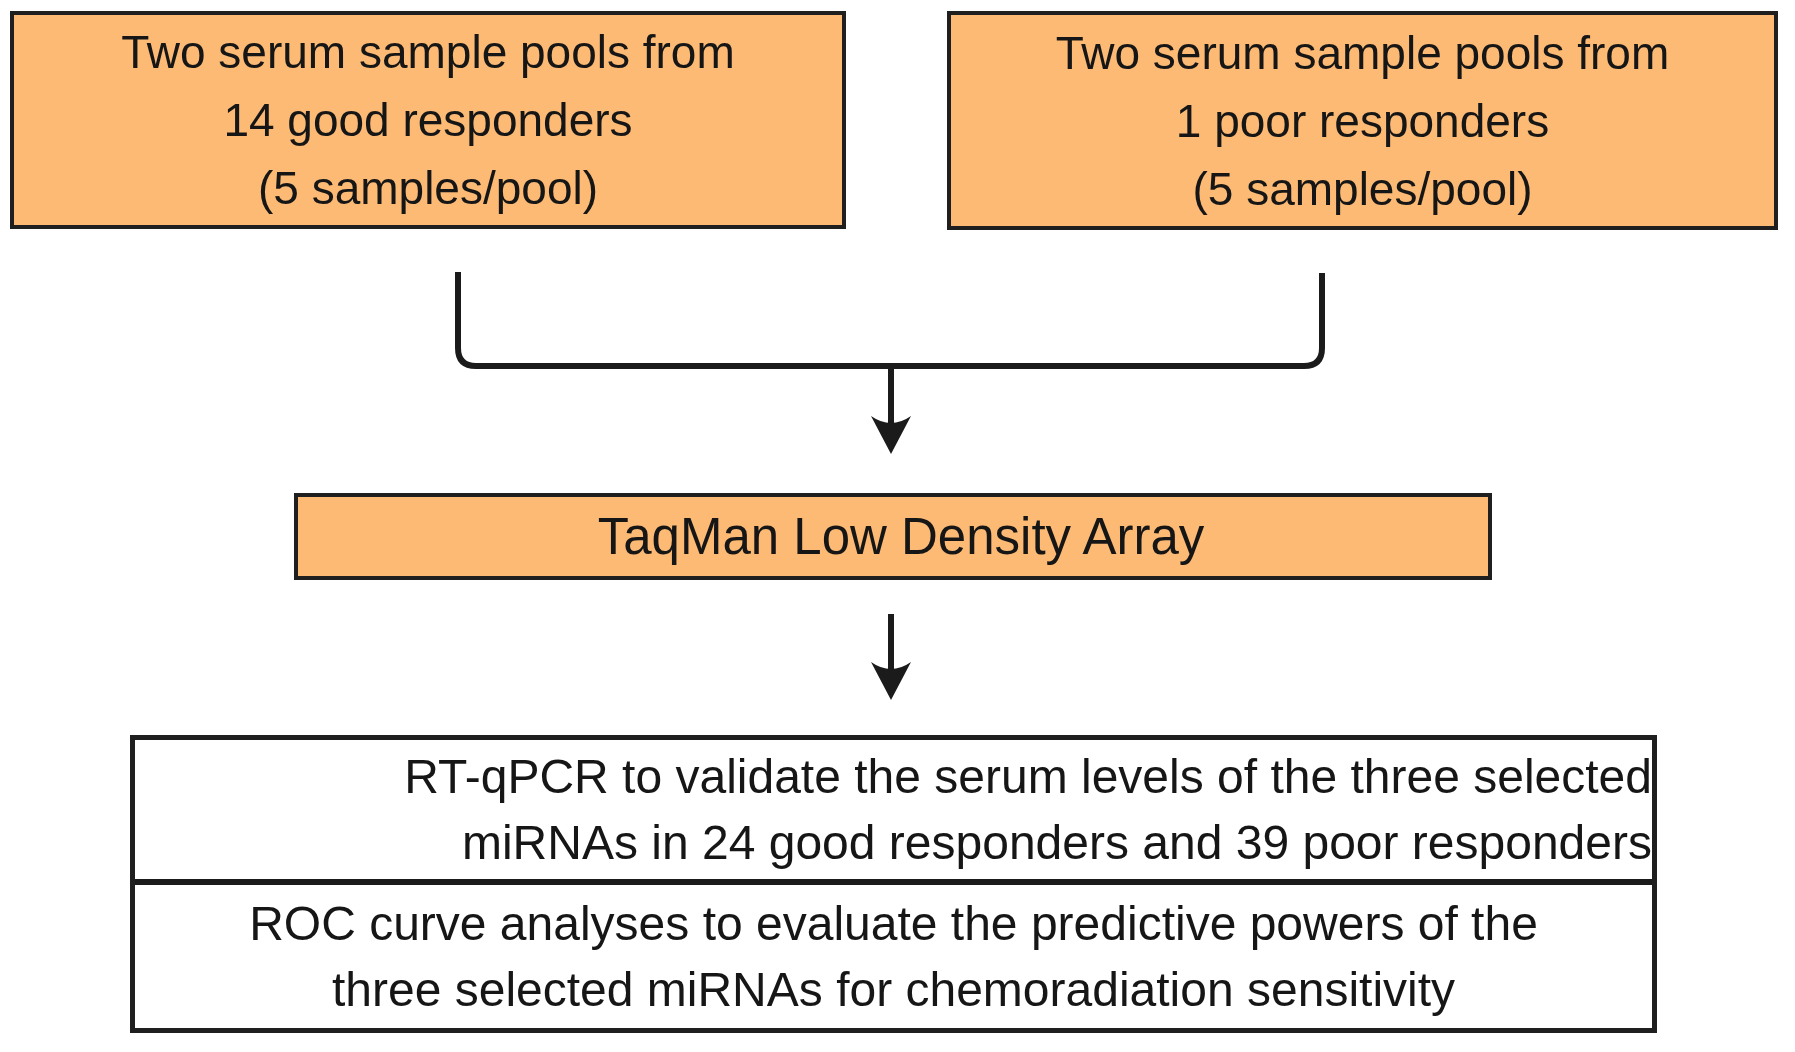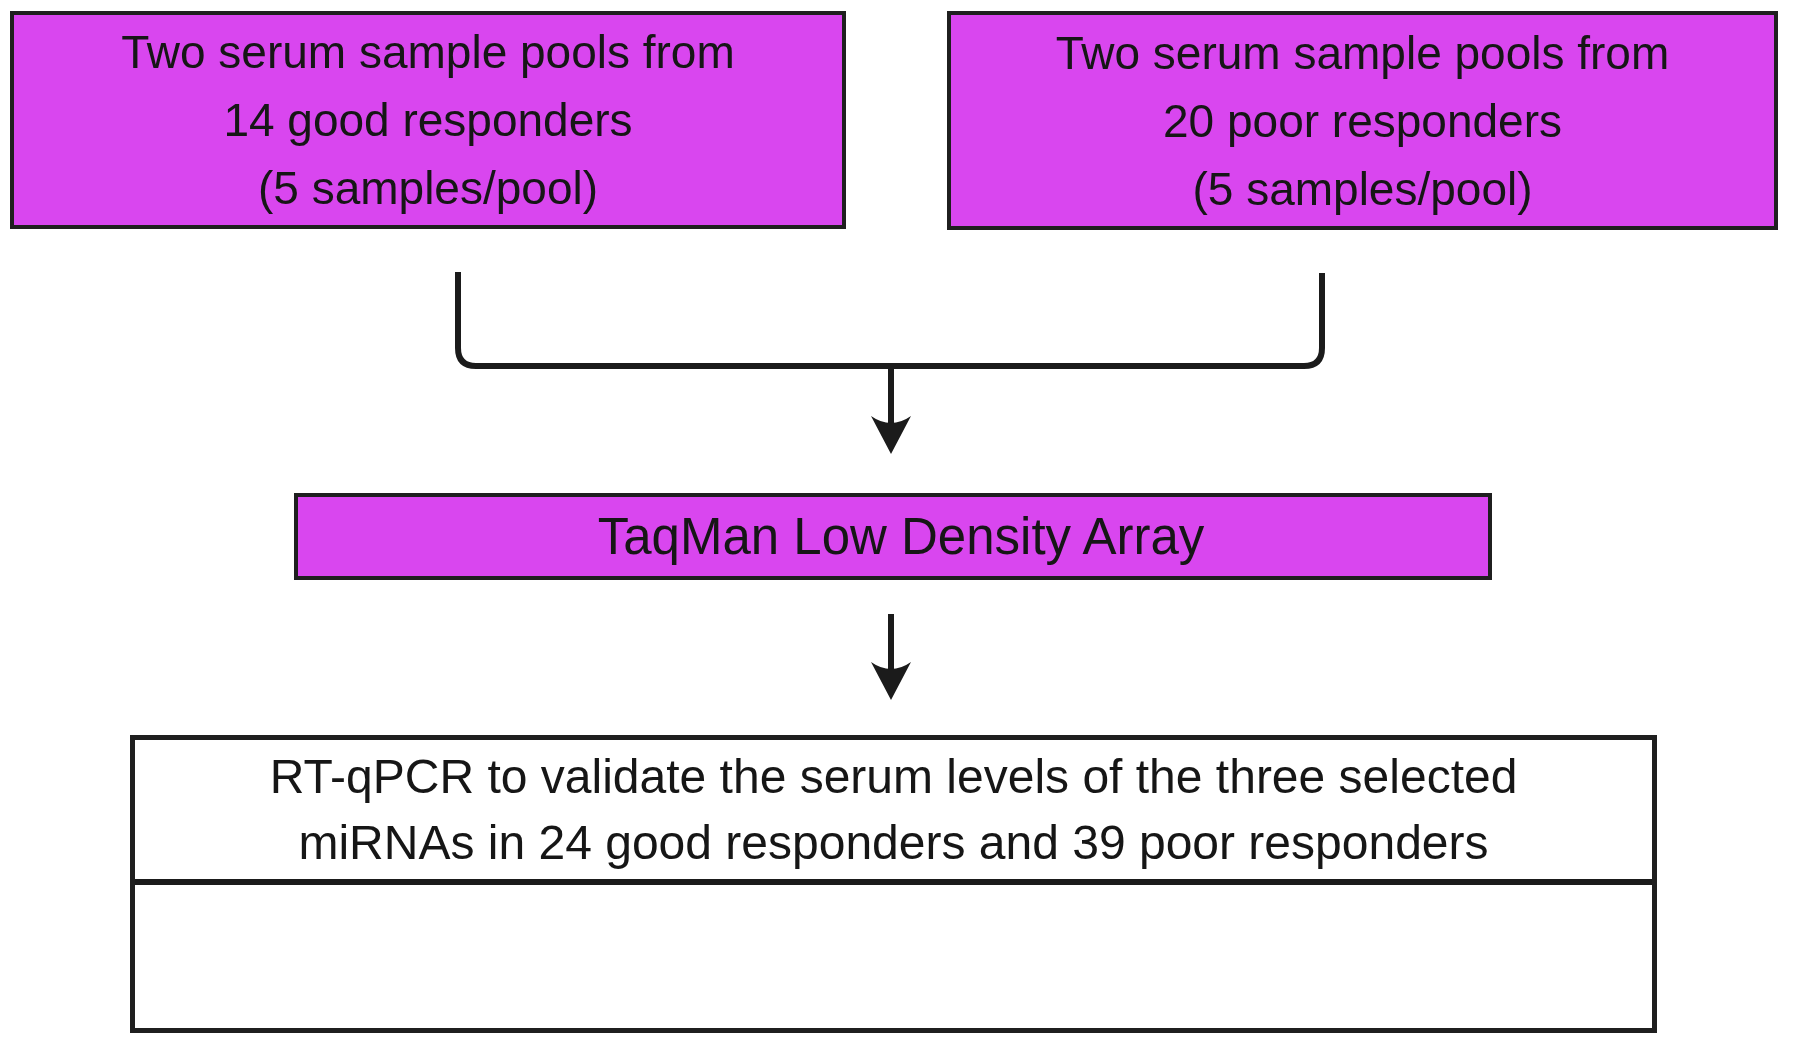--- a/index.html
+++ b/index.html
@@ -20,21 +20,21 @@
     position: absolute;
     left: 0;
     top: 0;
     width: 1795px;
     height: 1052px;
   }
   .box {
     position: absolute;
     box-sizing: border-box;
     border: 4px solid #1f1f1f;
-    background: #d946ef;
+    background: #fdba74;
     display: flex;
     flex-direction: column;
     justify-content: center;
     align-items: center;
     text-align: center;
   }
   .ln { white-space: nowrap; }
 
   .box-good {
     left: 10px;  top: 11px;
@@ -68,20 +68,21 @@
     align-items: center;
     text-align: center;
     font-size: 48px;
     line-height: 66px;
   }
   .cell-validation {
     height: 145px;
     flex: none;
     border-bottom: 6px solid #1b1b1b;
     box-sizing: border-box;
+    align-items: flex-end;
   }
   .cell-roc { flex: 1; }
 </style>
 </head>
 <body>
 
 <div class="canvas">
 
   <svg class="connectors" viewBox="0 0 1795 1052" xmlns="http://www.w3.org/2000/svg">
 
@@ -95,28 +96,32 @@
   </svg>
 
   <div class="box box-good">
     <div class="ln">Two serum sample pools from</div>
     <div class="ln">14 good responders</div>
     <div class="ln">(5 samples/pool)</div>
   </div>
 
   <div class="box box-poor">
     <div class="ln">Two serum sample pools from</div>
-    <div class="ln">20 poor responders</div>
+    <div class="ln">1 poor responders</div>
     <div class="ln">(5 samples/pool)</div>
   </div>
 
   <div class="box box-tlda">
     <div class="ln">TaqMan Low Density Array</div>
   </div>
 
   <div class="box-bottom">
     <div class="cell cell-validation">
       <div class="ln">RT-qPCR to validate the serum levels of the three selected</div>
       <div class="ln">miRNAs in 24 good responders and 39 poor responders</div>
     </div>
+    <div class="cell cell-roc">
+      <div class="ln">ROC curve analyses to evaluate the predictive powers of the</div>
+      <div class="ln">three selected miRNAs for chemoradiation sensitivity</div>
+    </div>
   </div>
 
 </div>
 
 </body></html>

